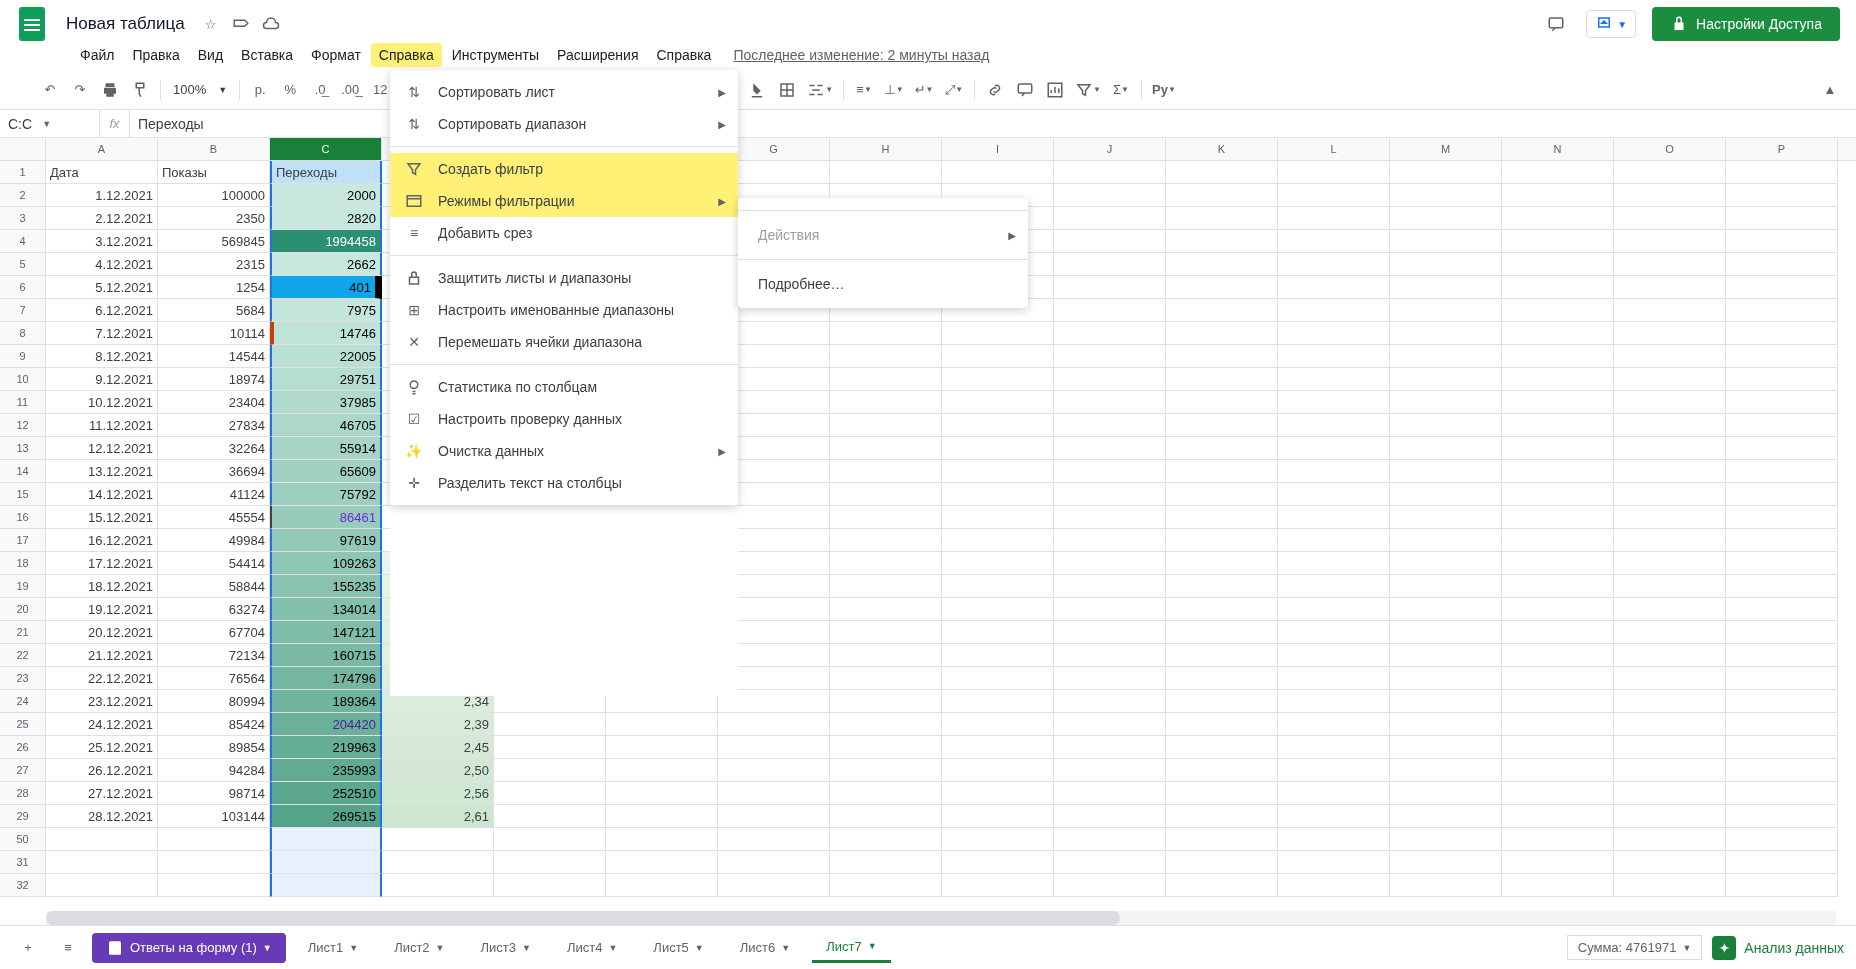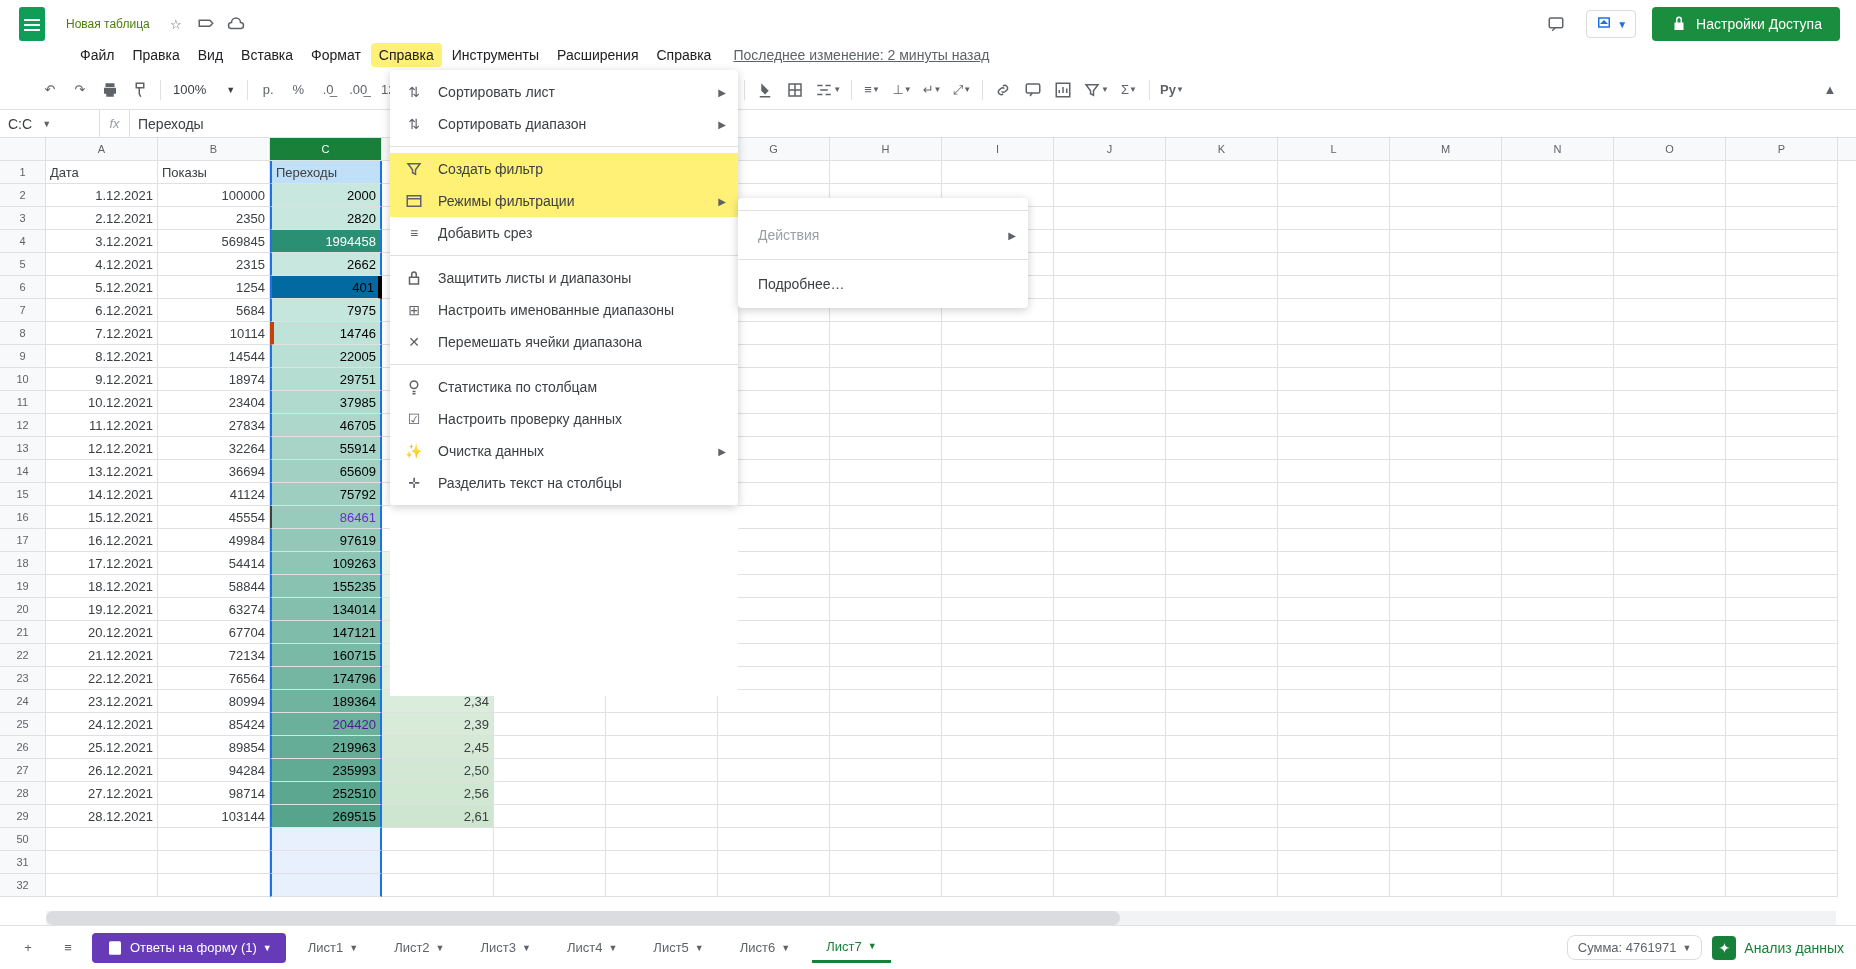--- a/index.html
+++ b/index.html
@@ -2,35 +2,35 @@
 <html><head>
 <meta charset="utf-8">
 <style>
 * { margin:0; padding:0; box-sizing:border-box; font-family:Arial,sans-serif; }
 body { background:#fff; font-size:13px; color:#3c4043; overflow:hidden; width:1856px; height:969px; position:relative; }
 .header { display:flex; align-items:center; padding:8px 16px 0 12px; height:40px; }
 .logo { width:40px; height:40px; display:flex; align-items:center; justify-content:center; margin-right:8px; }
 .logo-box { width:26px; height:34px; background:#0f9d58; border-radius:3px; position:relative; }
 .logo-box::after { content:''; position:absolute; left:5px; top:12px; width:16px; height:12px; background:linear-gradient(#fff 2px,transparent 2px 5px,#fff 5px 7px,transparent 7px 10px,#fff 10px 12px); }
 .title-area { flex:1; display:flex; align-items:center; gap:10px; }
-.doc-title { font-size:12px; color:#4d7c0f; padding:2px 6px; }
+.doc-title { font-size:17px; color:#0f172a; padding:2px 6px; }
 .title-icons { display:flex; gap:10px; color:#5f6368; }
 .ticon { width:20px; height:20px; display:flex; align-items:center; justify-content:center; cursor:pointer; }
 .header-right { display:flex; align-items:center; gap:16px; }
 .iconbtn { width:28px; height:28px; display:flex; align-items:center; justify-content:center; color:#5f6368; cursor:pointer; border-radius:4px; }
 .present-btn { border:1px solid #dadce0; border-radius:4px; padding:4px 8px; display:flex; align-items:center; gap:4px; color:#1a73e8; }
 .share-btn { background:#1a8e3e; color:#fff; padding:8px 18px; border-radius:4px; display:flex; align-items:center; gap:8px; font-weight:500; font-size:14px; }
 .menubar { display:flex; align-items:center; padding:0 12px 0 72px; height:30px; gap:2px; }
 .menu-item { padding:4px 8px; color:#202124; cursor:pointer; border-radius:4px; font-size:14px; }
 .menu-item.hl { background:#fff176; }
 .last-edit { color:#5f6368; text-decoration:underline; margin-left:12px; font-size:14px; }
 .toolbar { display:flex; align-items:center; padding:4px 12px 4px 36px; height:40px; border-bottom:1px solid #e0e0e0; gap:2px; }
 .tbtn { min-width:28px; height:28px; display:flex; align-items:center; justify-content:center; color:#5f6368; cursor:pointer; border-radius:4px; padding:0 4px; }
 .tsep { width:1px; height:20px; background:#e0e0e0; margin:0 4px; }
-.zoom { display:flex; align-items:center; gap:20px; padding:0 6px; font-size:13px; }
+.zoom { display:flex; align-items:center; gap:12px; padding:0 6px; font-size:13px; }
 .namebox { display:flex; align-items:center; border-bottom:1px solid #e0e0e0; height:28px; }
 .nb-cell { width:100px; padding:0 8px; border-right:1px solid #e0e0e0; display:flex; align-items:center; gap:10px; font-size:14px; height:100%; }
 .nb-fx { width:30px; text-align:center; color:#9aa0a6; font-style:italic; border-right:1px solid #e0e0e0; height:100%; display:flex; align-items:center; justify-content:center; }
 .nb-formula { padding:0 8px; flex:1; font-size:14px; }
 .grid-area { position:relative; height:760px; overflow:hidden; }
 .colheaders { display:flex; height:23px; background:#f8f9fa; border-bottom:1px solid #e0e0e0; position:relative; }
 .rowcorner { width:46px; border-right:1px solid #e0e0e0; background:#f8f9fa; }
 .colhead { border-right:1px solid #e0e0e0; text-align:center; font-size:11px; color:#5f6368; display:flex; align-items:center; justify-content:center; }
 .colhead.sel { background:#188038; color:#fff; }
 .colA{width:112px}.colB{width:112px}.colC{width:112px}.colD{width:112px}.colE{width:112px}.colF{width:112px}.colG{width:112px}.colH{width:112px}.colI{width:112px}.colJ{width:112px}.colK{width:112px}.colL{width:112px}.colM{width:112px}.colN{width:112px}.colO{width:112px}.colP{width:112px}
@@ -50,21 +50,21 @@
 .sm-item { padding:10px 20px; font-size:14px; color:#3c4043; cursor:pointer; display:flex; align-items:center; position:relative; }
 .sm-item.disabled { color:#9aa0a6; }
 .sm-sep { height:1px; background:#e0e0e0; margin:6px 0; }
 .bottombar { position:absolute; bottom:0; left:0; right:0; height:44px; border-top:1px solid #e0e0e0; background:#fff; display:flex; align-items:center; padding:0 12px; gap:8px; }
 .bb-btn { width:32px; height:32px; display:flex; align-items:center; justify-content:center; color:#5f6368; cursor:pointer; border-radius:4px; }
 .sheet-tab { padding:6px 14px; display:flex; align-items:center; gap:6px; color:#5f6368; cursor:pointer; font-size:13px; border-radius:4px 4px 0 0; }
 .sheet-tab.active { color:#188038; font-weight:500; border-bottom:3px solid #188038; }
 .sheet-tab.form { background:#673ab7; color:#fff; border-radius:4px; }
 .tab-caret { font-size:9px; }
 .bb-right { margin-left:auto; display:flex; align-items:center; gap:10px; }
-.sum-box { border:1px solid #dadce0; padding:4px 10px; border-radius:8px; font-size:13px; color:#5f6368; display:flex; align-items:center; gap:6px; }
+.sum-box { border:1px solid #dadce0; padding:4px 10px; border-radius:0; font-size:13px; color:#5f6368; display:flex; align-items:center; gap:6px; }
 .explore-btn { display:flex; align-items:center; gap:8px; color:#188038; font-size:14px; cursor:pointer; }
 .explore-icon { width:24px; height:24px; background:#188038; border-radius:4px; display:flex; align-items:center; justify-content:center; color:#fff; }
 .scroll-h { position:absolute; bottom:44px; left:46px; right:20px; height:14px; background:#f1f3f4; }
 .scroll-thumb { position:absolute; left:0; width:60%; height:100%; background:#dadce0; border-radius:7px; }
 .hidecols { position:absolute; left:390px; top:138px; width:348px; height:420px; background:#fff; z-index:99; }
 svg { width:18px; height:18px; }
 </style>
 </head>
 <body>
 
@@ -322,21 +322,21 @@
         <div class="cell colL"></div>
         <div class="cell colM"></div>
         <div class="cell colN"></div>
         <div class="cell colO"></div>
         <div class="cell colP"></div>
       </div>
       <div class="gridrow">
         <div class="rowhead">6</div>
         <div class="cell colA ra">5.12.2021</div>
         <div class="cell colB ra">1254</div>
-        <div class="cell colC ra" style="background:#0369a1;border-left:2px solid #1a73e8;border-right:4px solid #000000;color:#000">401</div>
+        <div class="cell colC ra" style="background:#0ea5e9;border-left:2px solid #1a73e8;border-right:7px solid #000000;color:#000">401</div>
         <div class="cell colD ra" style=""></div>
         <div class="cell colE"></div>
         <div class="cell colF"></div>
         <div class="cell colG"></div>
         <div class="cell colH"></div>
         <div class="cell colI"></div>
         <div class="cell colJ"></div>
         <div class="cell colK"></div>
         <div class="cell colL"></div>
         <div class="cell colM"></div>

